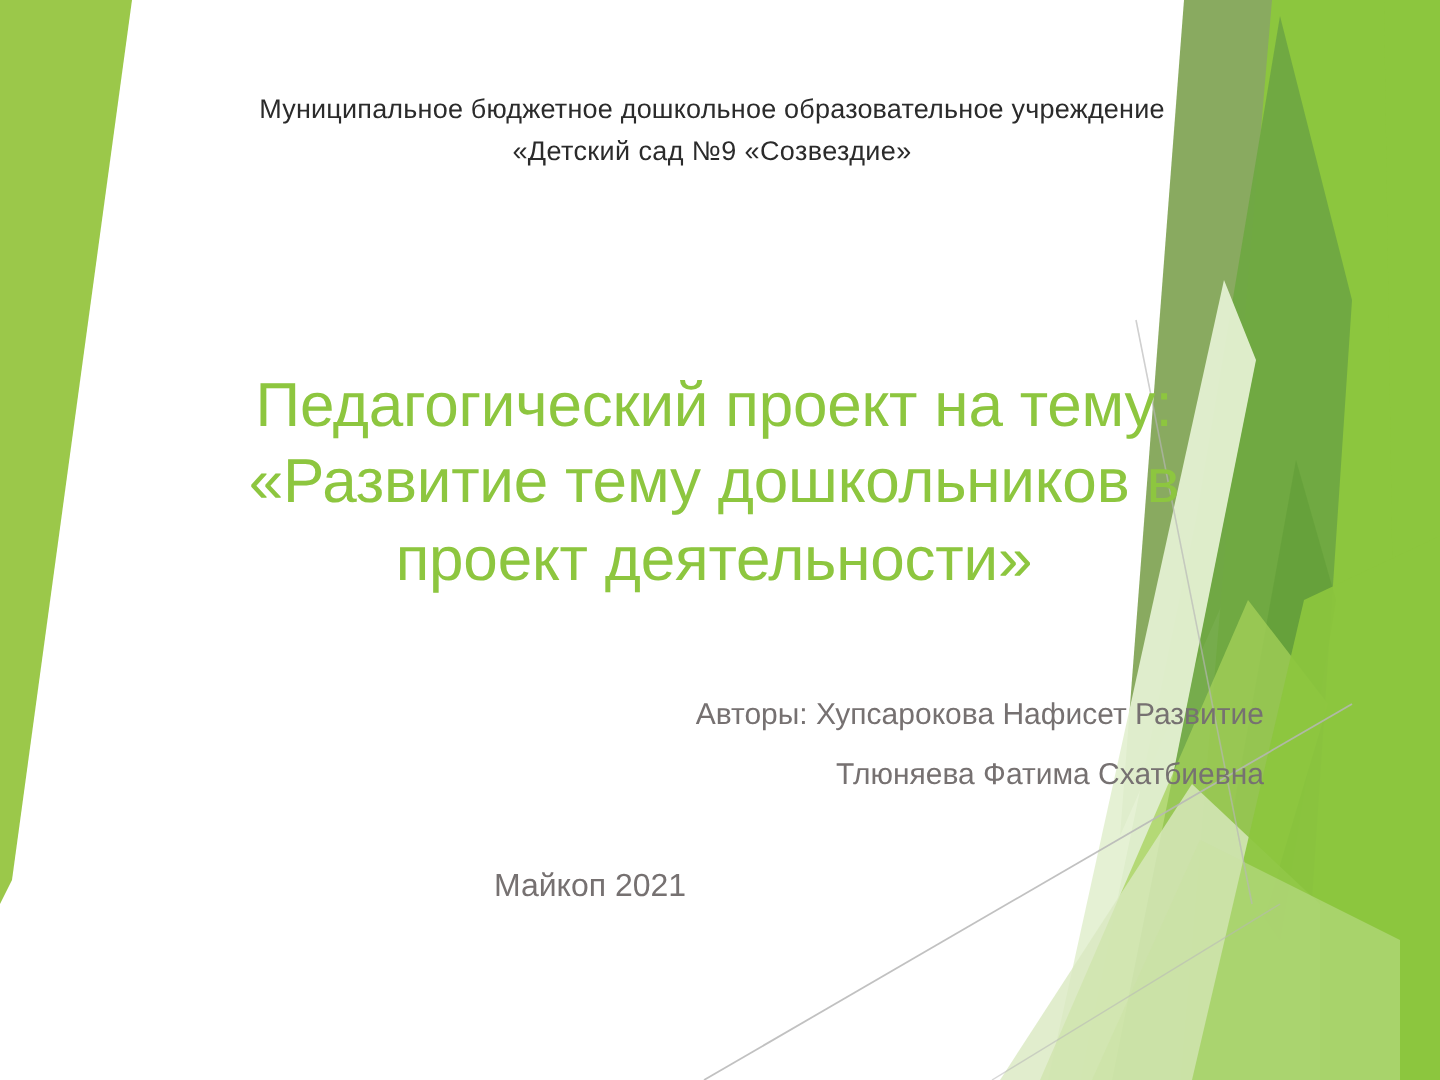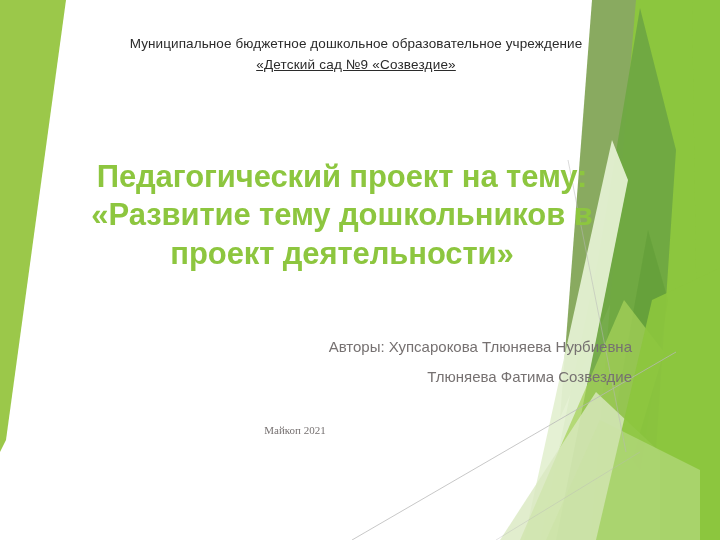--- a/index.html
+++ b/index.html
@@ -19,40 +19,40 @@
   #decor-left, #decor-right {
     position: absolute;
     top: 0;
     left: 0;
     width: 720px;
     height: 540px;
     pointer-events: none;
   }
   .text-layer {
     position: absolute;
-    top: 0;
+    top: 11px;
     left: 0;
     width: 720px;
     height: 472px;
   }
 
   
   #org-block {
     position: absolute;
     left: 78px;
     top: 34px;
     width: 556px;
     text-align: center;
     color: #2b2b2b;
     font-size: 13.5px;
     line-height: 1.55;
     letter-spacing: 0.1px;
   }
   #org-block .org-line { display: block; white-space: nowrap; }
-  #org-line-2 { letter-spacing: 0.2px; text-decoration: underline; }
+  #org-line-2 { letter-spacing: 0.2px; }
 
   
   #slide-title {
     position: absolute;
     left: 42px;
     top: 158px;
     width: 600px;
     text-align: center;
     color: #8DC63F;
     font-size: 31px;
@@ -75,23 +75,22 @@
   #authors-block .author-line { display: block; white-space: nowrap; }
 
   
   #place-year {
     position: absolute;
     left: 180px;
     top: 424px;
     width: 230px;
     text-align: center;
     color: #767171;
-    font-size: 11px;
+    font-size: 16px;
     white-space: nowrap;
-    font-family: Liberation Serif, serif;
   }
 </style>
 </head>
 <body>
 
 <div id="slide">
 
   <svg id="decor-left" viewBox="0 0 720 540" preserveAspectRatio="none" aria-hidden="true">
     <polygon points="0,0 66,0 6,440 0,452" fill="#9BC84A"></polygon>
   </svg>
@@ -123,27 +122,27 @@
     <line x1="496" y1="540" x2="640" y2="452" stroke="#B7B7B7" stroke-width="0.7" opacity="0.55"></line>
   </svg>
 
   <div class="text-layer">
 
     <div id="org-block">
       <span class="org-line" id="org-line-1">Муниципальное  бюджетное  дошкольное образовательное учреждение</span>
       <span class="org-line" id="org-line-2">«Детский сад №9 «Созвездие»</span>
     </div>
 
-    <h1 id="slide-title" style="margin:0;font-weight:bold;">
+    <h1 id="slide-title" style="margin:15px;font-weight:normal;">
       <span class="title-line">Педагогический проект на тему:</span>
       <span class="title-line">«Развитие тему дошкольников в</span>
       <span class="title-line">проект деятельности»</span>
     </h1>
 
     <div id="authors-block">
-      <span class="author-line">Авторы: Хупсарокова Тлюняева Нурбиевна</span>
-      <span class="author-line">Тлюняева  Фатима  Созвездие</span>
+      <span class="author-line">Авторы: Хупсарокова Нафисет Развитие</span>
+      <span class="author-line">Тлюняева  Фатима  Схатбиевна</span>
     </div>
 
     <div id="place-year">Майкоп 2021</div>
 
   </div>
 </div>
 
 </body></html>

